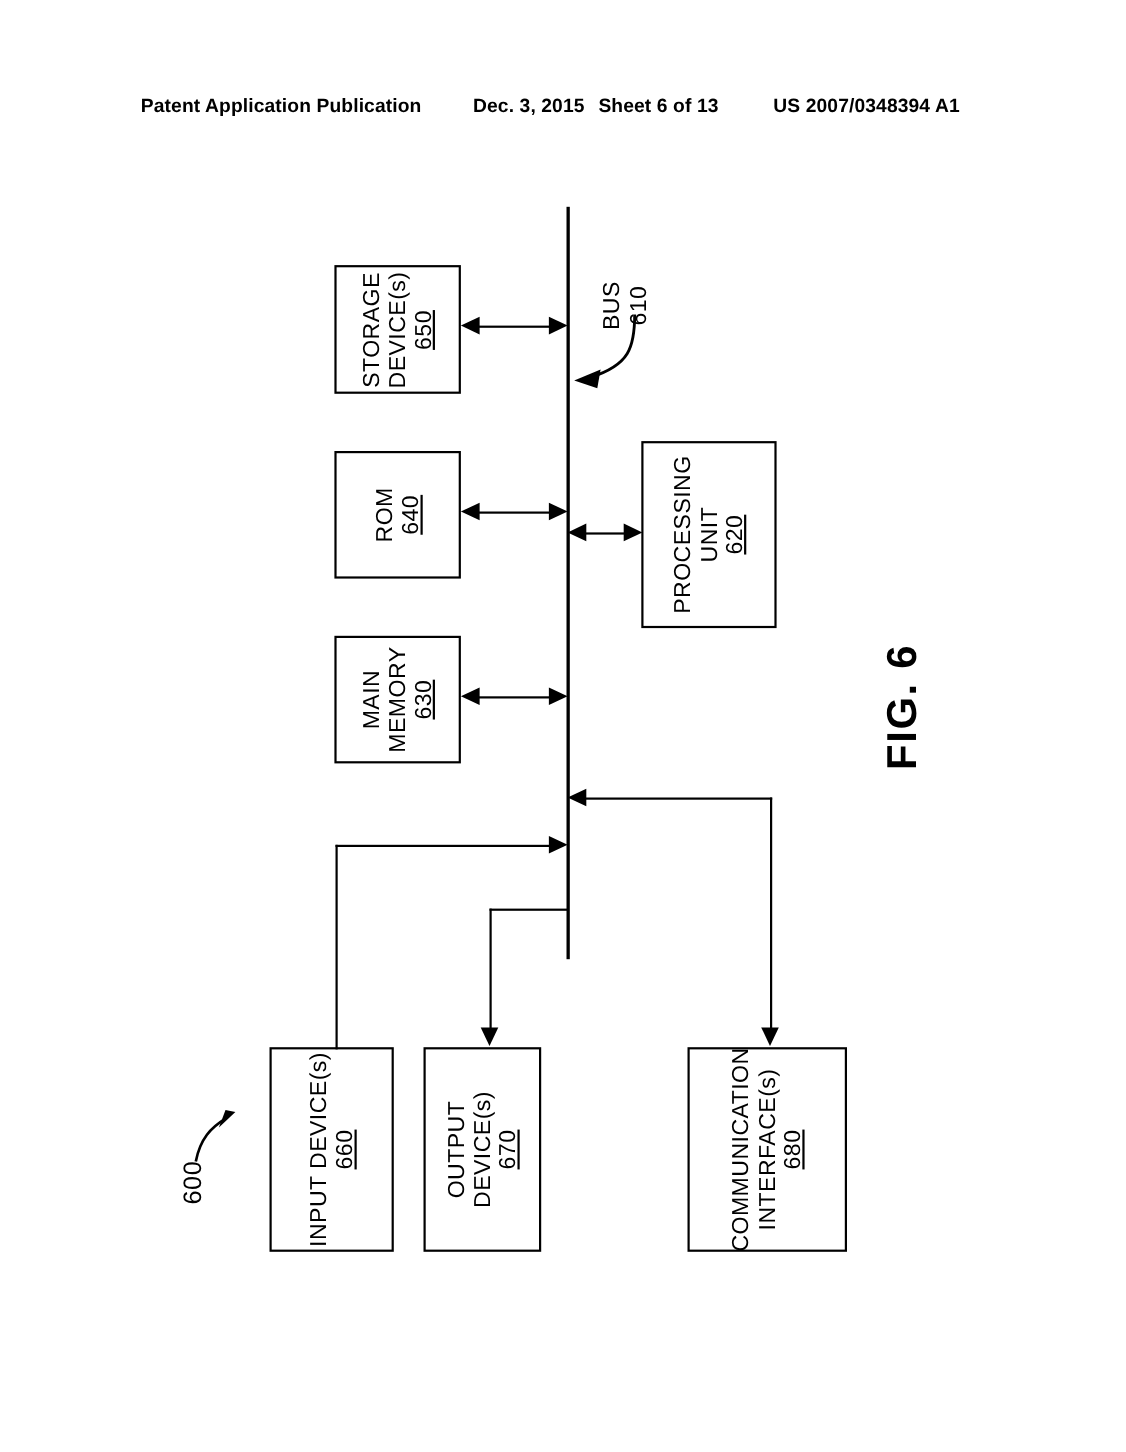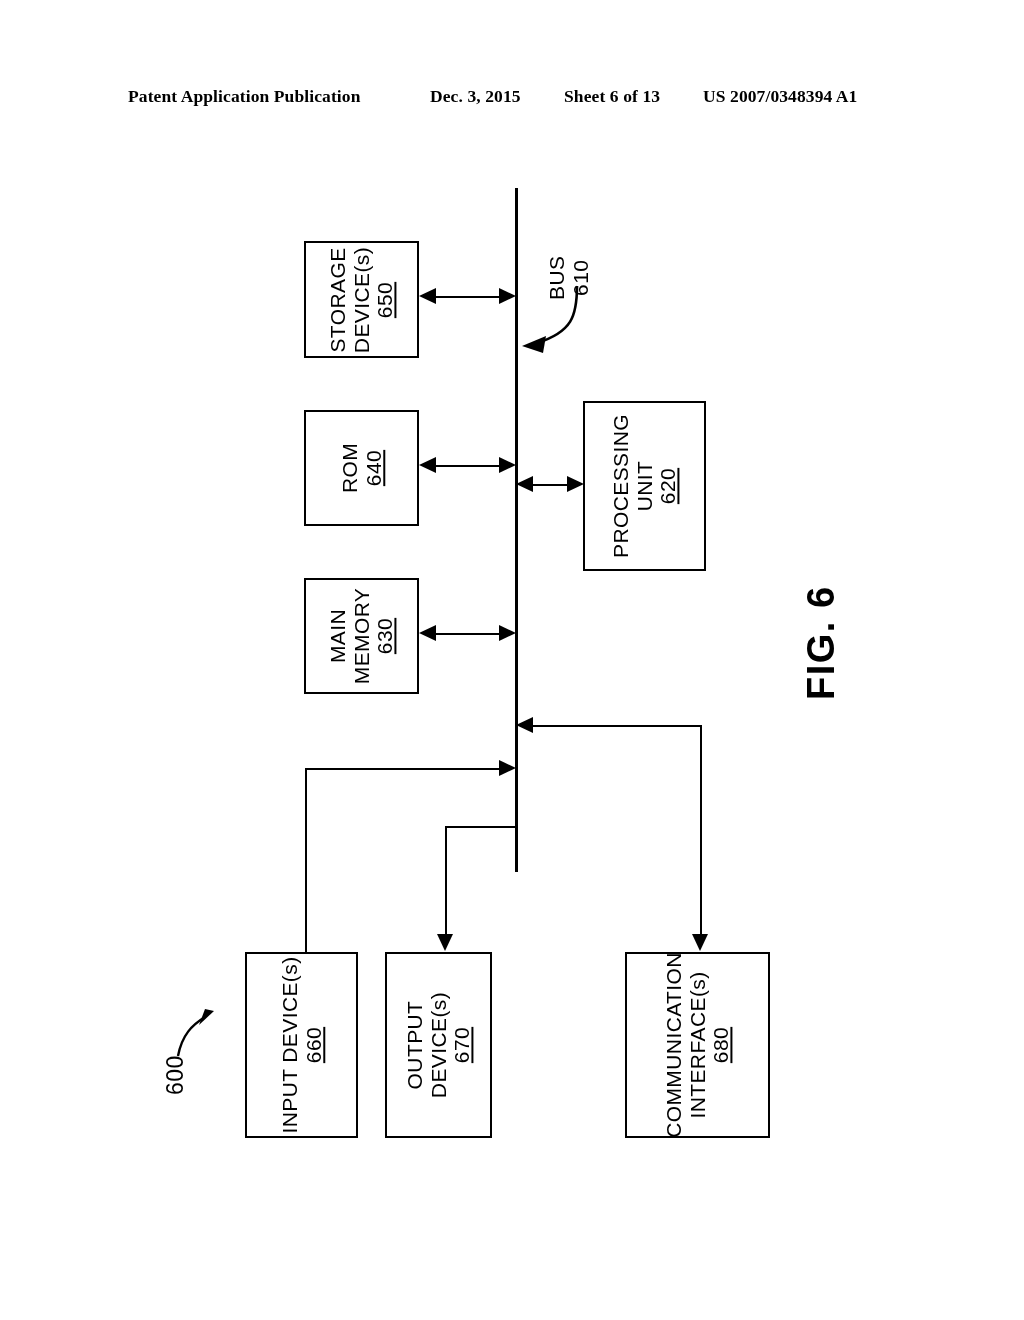--- a/index.html
+++ b/index.html
@@ -3,25 +3,25 @@
 <meta charset="utf-8">
 <style>
   html,body{margin:0;padding:0;background:#fff;}
   body{width:1024px;height:1320px;position:relative;overflow:hidden;
        font-family:"Liberation Sans",sans-serif;color:#000;}
 
   
   #header{position:absolute;left:0;top:86px;width:1024px;height:28px;}
   #header .hdr-inner{position:absolute;left:128px;top:0;width:768px;height:28px;}
   #header span{position:absolute;top:0;white-space:nowrap;
-      font-family:Liberation Serif, serif;font-weight:bold;font-size:17.5px;
+      font-family:Liberation Sans, sans-serif;font-weight:bold;font-size:17.5px;
       letter-spacing:.1px;}
   #hdr-pub{left:0;}
   #hdr-date{left:302px;text-align:center;}
-  #hdr-sheet{left:436px;text-align:center;}
+  #hdr-sheet{left:416px;text-align:center;}
   #hdr-num{left:575px;}
 
   
   #figure{position:absolute;left:0;top:0;width:1024px;height:1320px;}
 
   .box{position:absolute;border:2.5px solid #000;background:#fff;box-sizing:border-box;}
   .boxlabel{position:absolute;left:50%;top:50%;
       transform:translate(-50%,-50%) rotate(-90deg);
       text-align:center;white-space:nowrap;line-height:1.13;
       font-size:21px;letter-spacing:.4px;}

